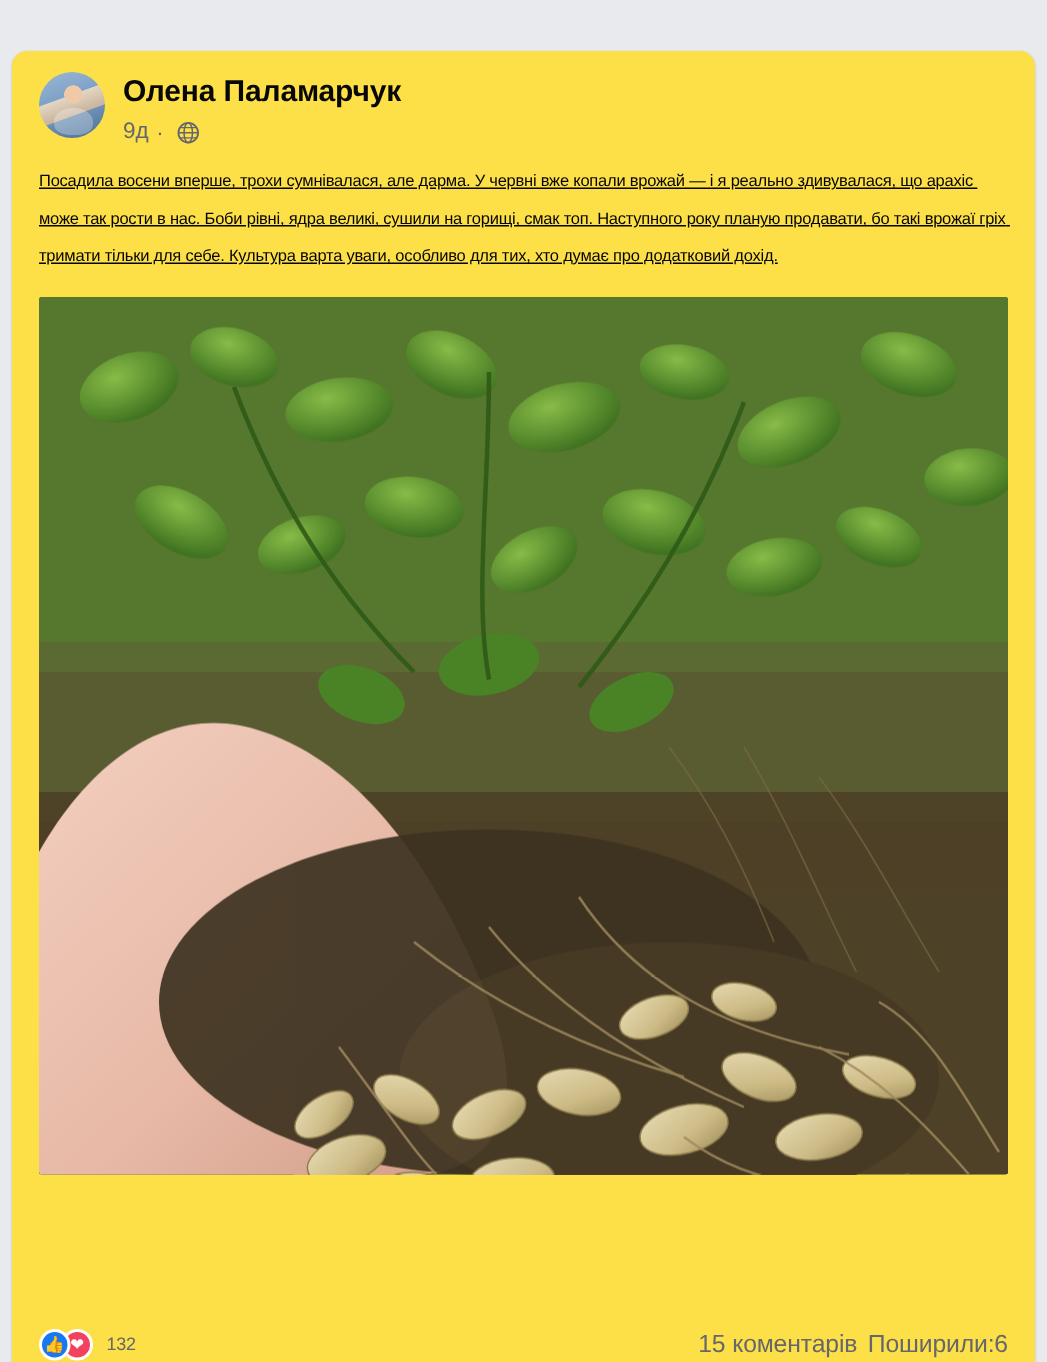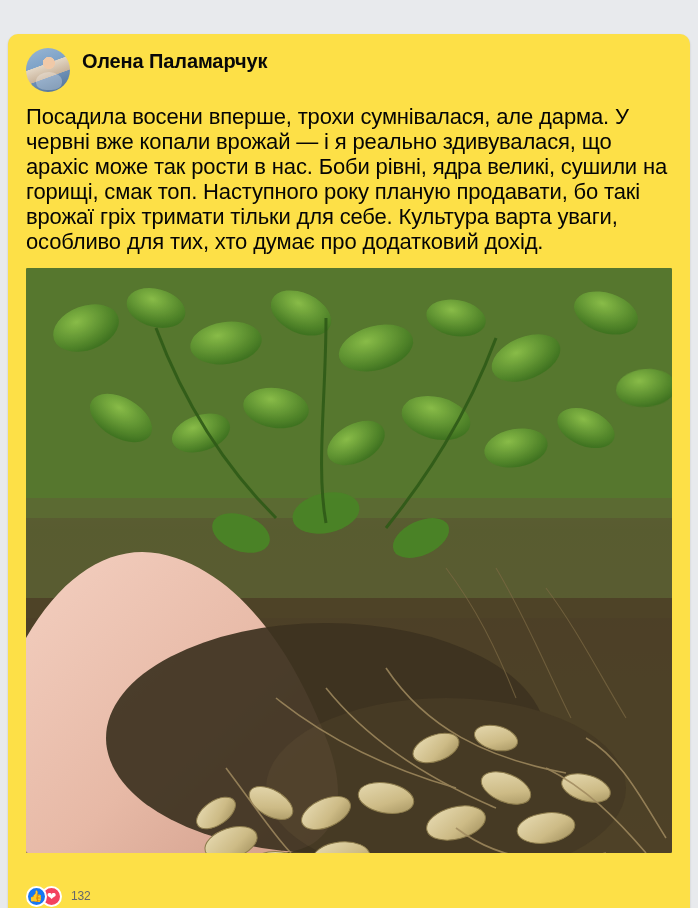--- a/index.html
+++ b/index.html
@@ -84,25 +84,26 @@
   .globe-icon {
     width: 15px;
     height: 15px;
     display: inline-block;
     position: relative;
     margin-left: 4px;
   }
   .globe-icon svg { display: block; }
   .post-text {
     padding: 12px 18px 0 18px;
-    font-size: 22px;
+    font-size: 11px;
     line-height: 25px;
     color: #050505;
     letter-spacing: -0.15px;
     white-space: pre-wrap;
+    text-decoration: underline;
   }
   .post-image {
     margin: 14px 18px 0 18px;
     width: 646px;
     height: 585px;
     box-sizing: border-box;
     border-radius: 2px;
     overflow: hidden;
     position: relative;
     background: #4a6b2a;
@@ -170,20 +171,33 @@
 </style>
 </head>
 <body>
 
 <div class="post-card">
 
   <div class="post-header">
     <div class="avatar"></div>
     <div class="header-text">
       <span class="author-name">Олена Паламарчук</span>
+      <div class="meta-row">
+        <span class="timestamp">9д</span>
+        <span class="dot-sep">·</span>
+        <span class="globe-icon">
+          <svg viewBox="0 0 16 16" width="15" height="15" aria-hidden="true">
+            <circle cx="8" cy="8" r="7" fill="none" stroke="#65676b" stroke-width="1.3"></circle>
+            <ellipse cx="8" cy="8" rx="3" ry="7" fill="none" stroke="#65676b" stroke-width="1.1"></ellipse>
+            <line x1="1" y1="8" x2="15" y2="8" stroke="#65676b" stroke-width="1.1"></line>
+            <line x1="2.2" y1="4.4" x2="13.8" y2="4.4" stroke="#65676b" stroke-width="0.9"></line>
+            <line x1="2.2" y1="11.6" x2="13.8" y2="11.6" stroke="#65676b" stroke-width="0.9"></line>
+          </svg>
+        </span>
+      </div>
     </div>
   </div>
 
   <div class="post-text">Посадила восени вперше, трохи сумнівалася, але дарма. У червні вже копали врожай — і я реально здивувалася, що арахіс може так рости в нас. Боби рівні, ядра великі, сушили на горищі, смак топ. Наступного року планую продавати, бо такі врожаї гріх тримати тільки для себе. Культура варта уваги, особливо для тих, хто думає про додатковий дохід.</div>
 
   <div class="post-image">
     <svg viewBox="0 0 646 585" width="646" height="585" preserveAspectRatio="none" role="img">
       <defs>
         <linearGradient id="soil" x1="0" y1="0" x2="0" y2="1">
           <stop offset="0%" stop-color="#6f7a42"></stop>
@@ -287,15 +301,19 @@
   </div>
 
   <div class="footer">
     <div class="reactions">
       <div class="reaction-icons">
         <span class="r-icon r-like">👍</span>
         <span class="r-icon r-love">❤</span>
       </div>
       <span class="reaction-count">132</span>
     </div>
+    <div class="footer-right">
+      <span class="comments-count">15 коментарів</span>
+      <span class="shares-count">Поширили:6</span>
+    </div>
   </div>
 
 </div>
 
 </body></html>

